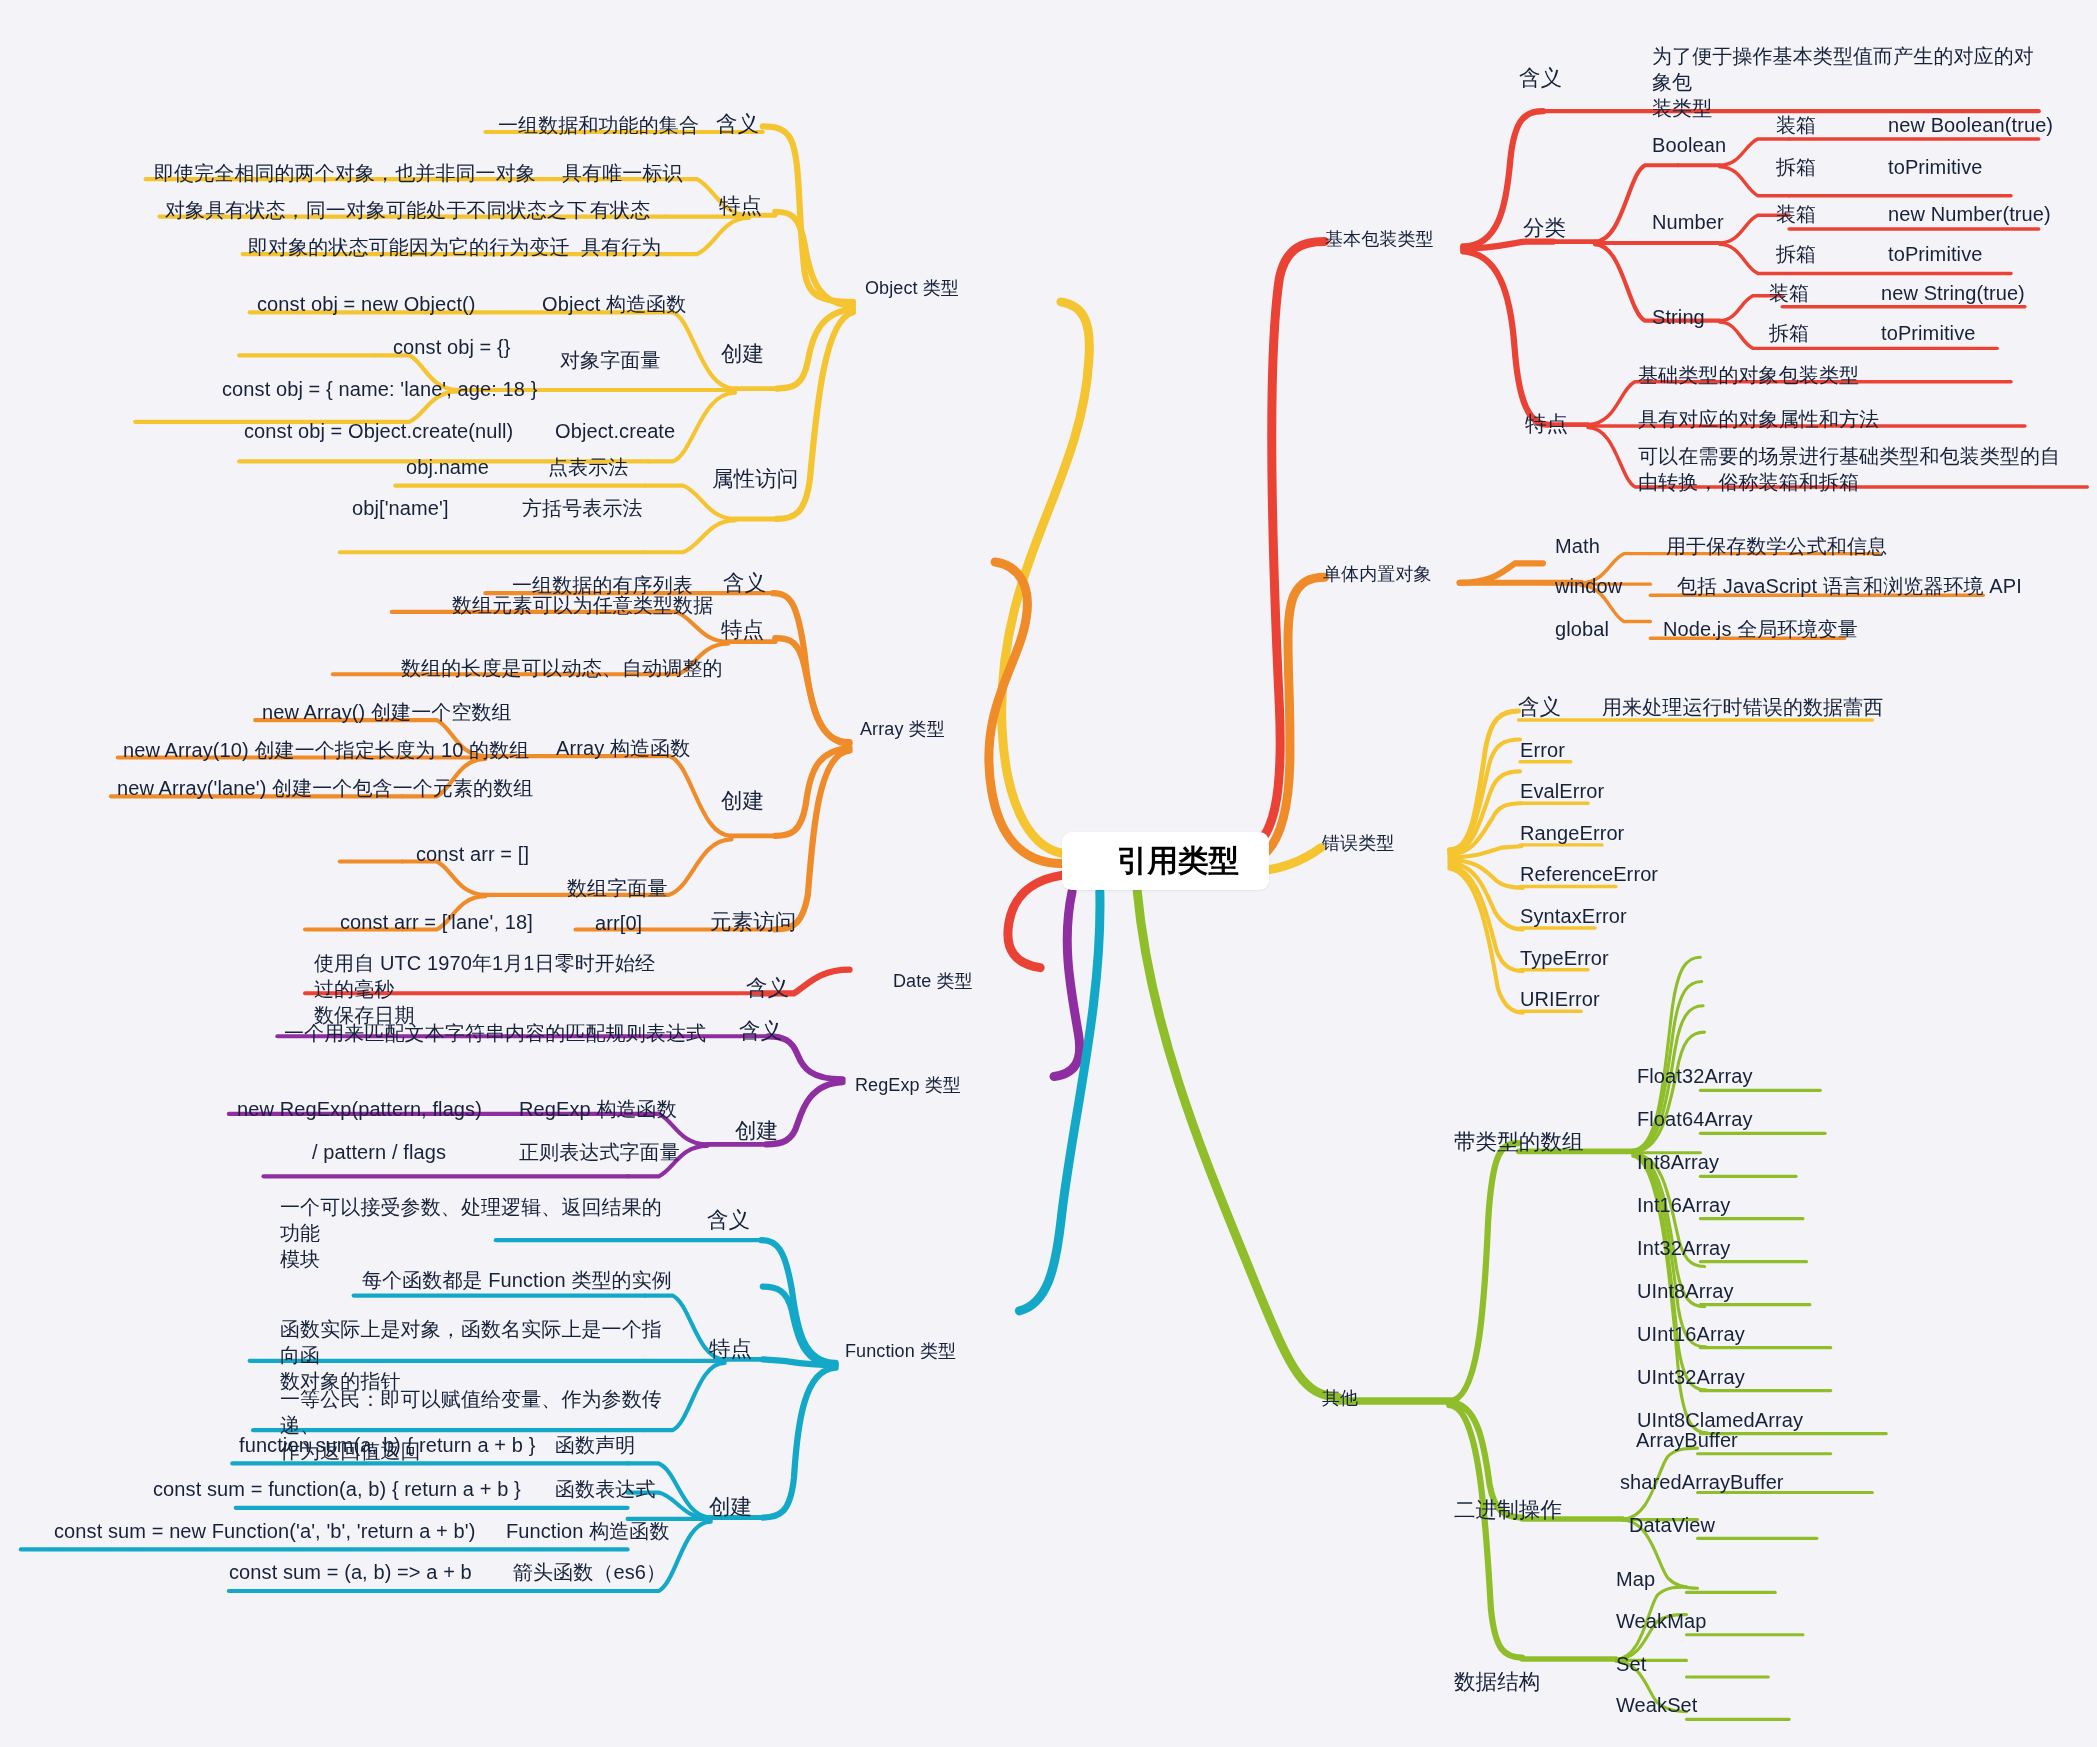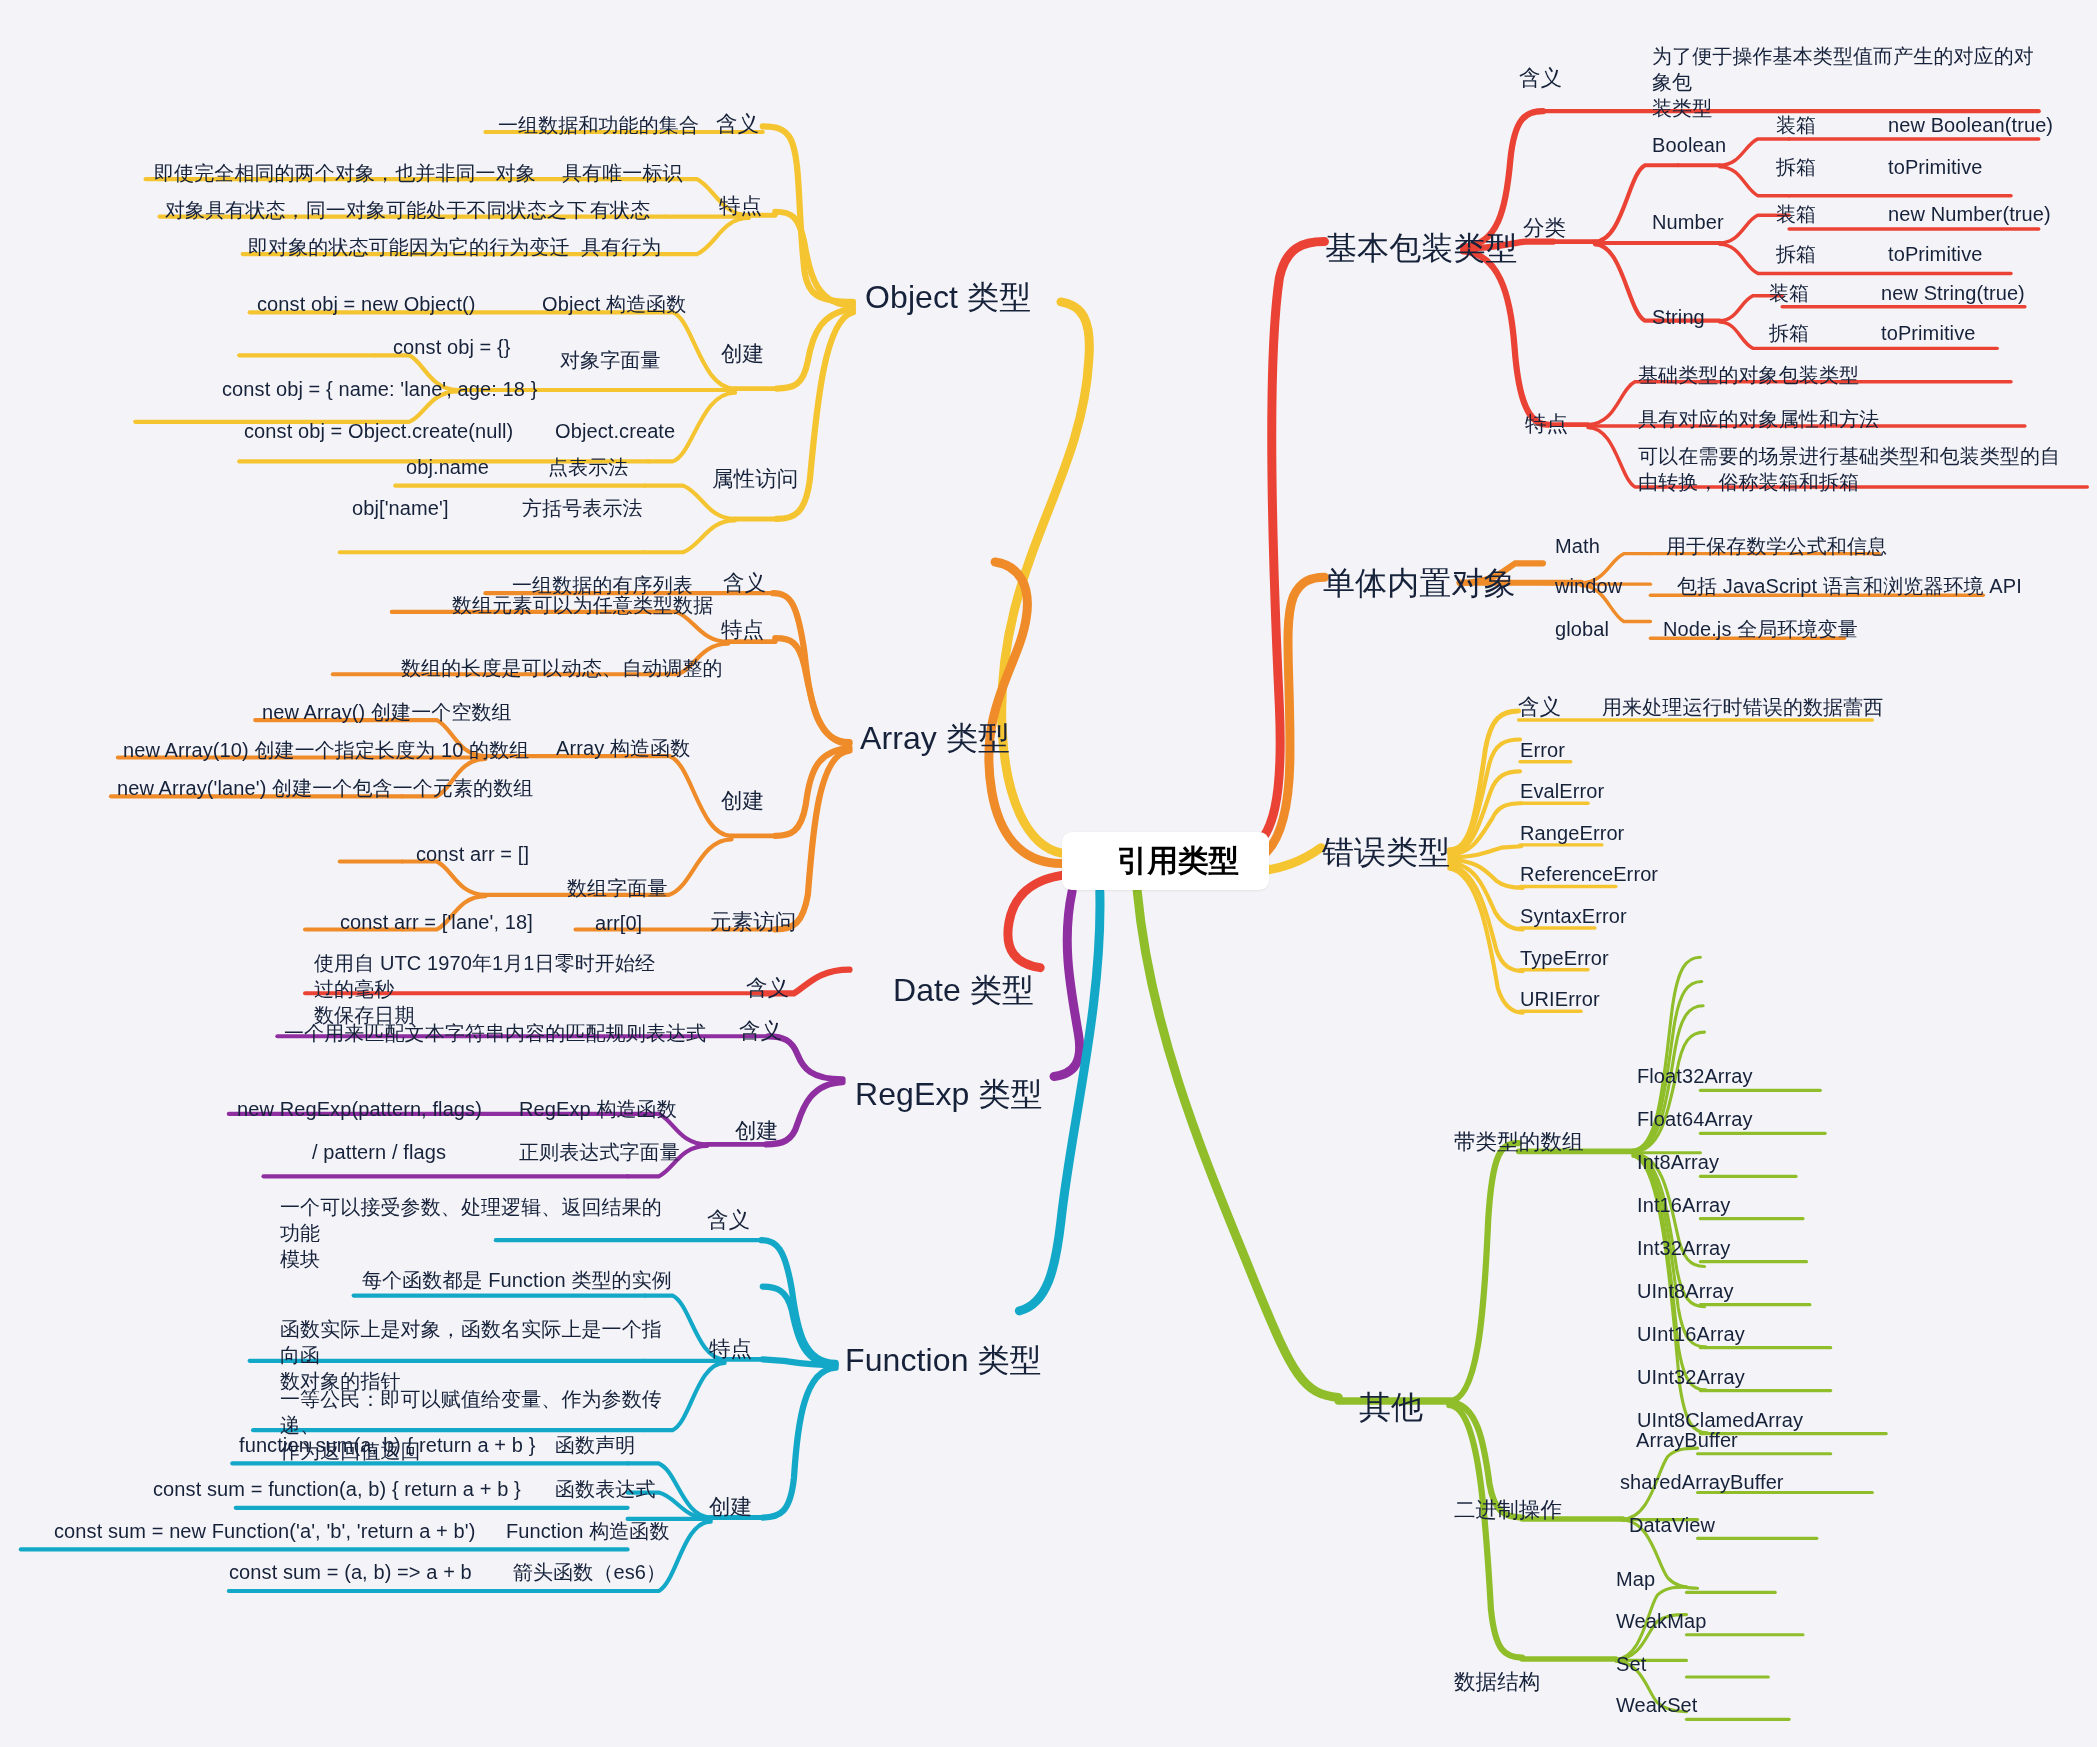--- a/index.html
+++ b/index.html
@@ -16,21 +16,21 @@
 
   
   .node{
     position:absolute;
     white-space:pre;
     line-height:1.30;
     color:#16213a;
     letter-spacing:0.1px;
   }
   .node.wrap{white-space:pre-wrap;}
-  .lvl1{font-size:32px;}
+  .lvl1{font-size:18px;}
   .lvl2{font-size:21.5px;}
   .lvl3{font-size:20px;}
   .lvl4{font-size:20px;}
 
   
   #central{
     position:absolute;
     left:1062px;top:832px;
     width:182px;height:58px;
     background:#ffffff;
@@ -429,21 +429,21 @@
   <div class="node lvl2" style="left:1518px;top:694px;">含义</div>
   <div class="node lvl3" style="left:1602px;top:694px;">用来处理运行时错误的数据蕾西</div>
   <div class="node lvl3" style="left:1520px;top:737px;">Error</div>
   <div class="node lvl3" style="left:1520px;top:778px;">EvalError</div>
   <div class="node lvl3" style="left:1520px;top:820px;">RangeError</div>
   <div class="node lvl3" style="left:1520px;top:861px;">ReferenceError</div>
   <div class="node lvl3" style="left:1520px;top:903px;">SyntaxError</div>
   <div class="node lvl3" style="left:1520px;top:945px;">TypeError</div>
   <div class="node lvl3" style="left:1520px;top:986px;">URIError</div>
 
-  <div class="node lvl1" style="left:1322px;top:1387px;margin-left:37px;">其他</div>
+  <div class="node lvl1" style="left:1322px;top:1387px;">其他</div>
   <div class="node lvl2" style="left:1454px;top:1129px;">带类型的数组</div>
   <div class="node lvl3" style="left:1637px;top:1063px;">Float32Array</div>
   <div class="node lvl3" style="left:1637px;top:1106px;">Float64Array</div>
   <div class="node lvl3" style="left:1637px;top:1149px;">Int8Array</div>
   <div class="node lvl3" style="left:1637px;top:1192px;">Int16Array</div>
   <div class="node lvl3" style="left:1637px;top:1235px;">Int32Array</div>
   <div class="node lvl3" style="left:1637px;top:1278px;">UInt8Array</div>
   <div class="node lvl3" style="left:1637px;top:1321px;">UInt16Array</div>
   <div class="node lvl3" style="left:1637px;top:1364px;">UInt32Array</div>
   <div class="node lvl3" style="left:1637px;top:1407px;">UInt8ClamedArray</div>

